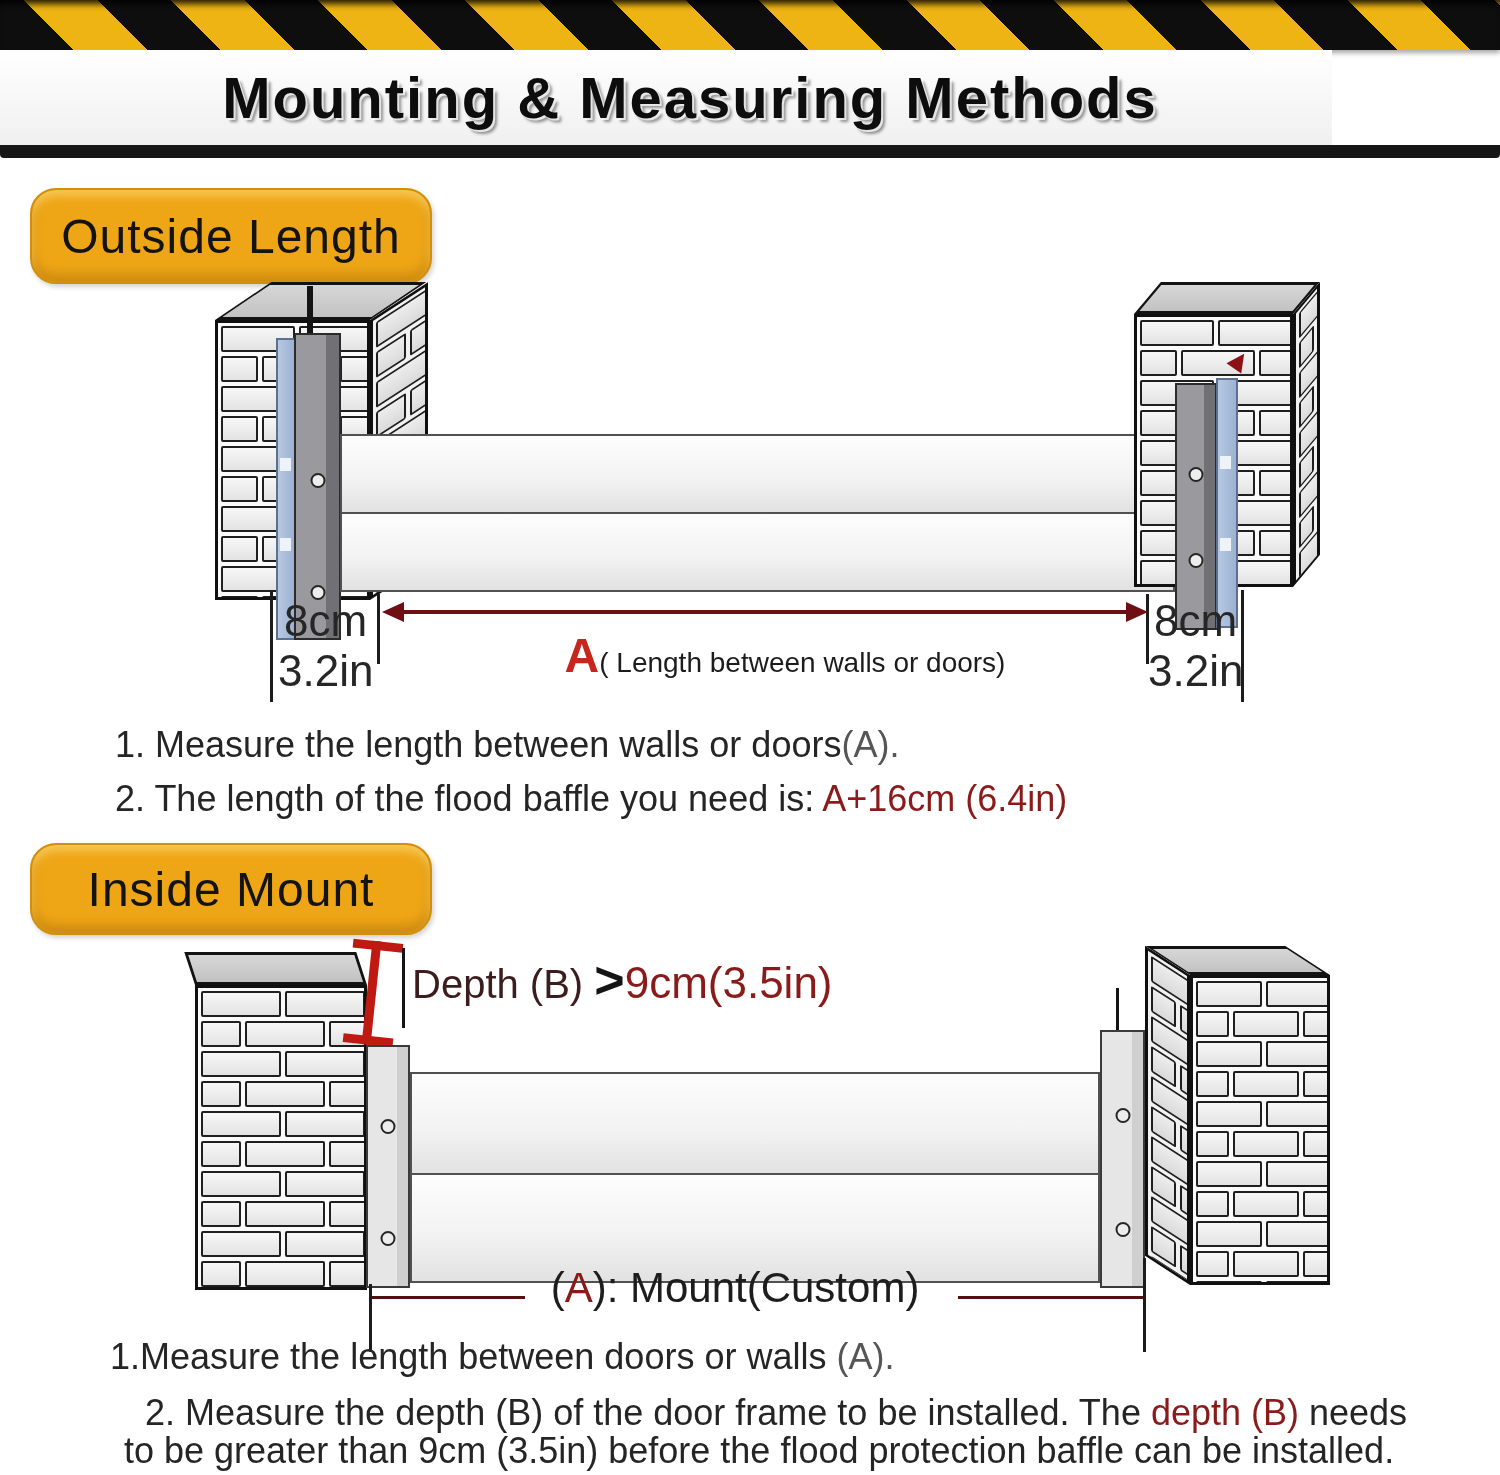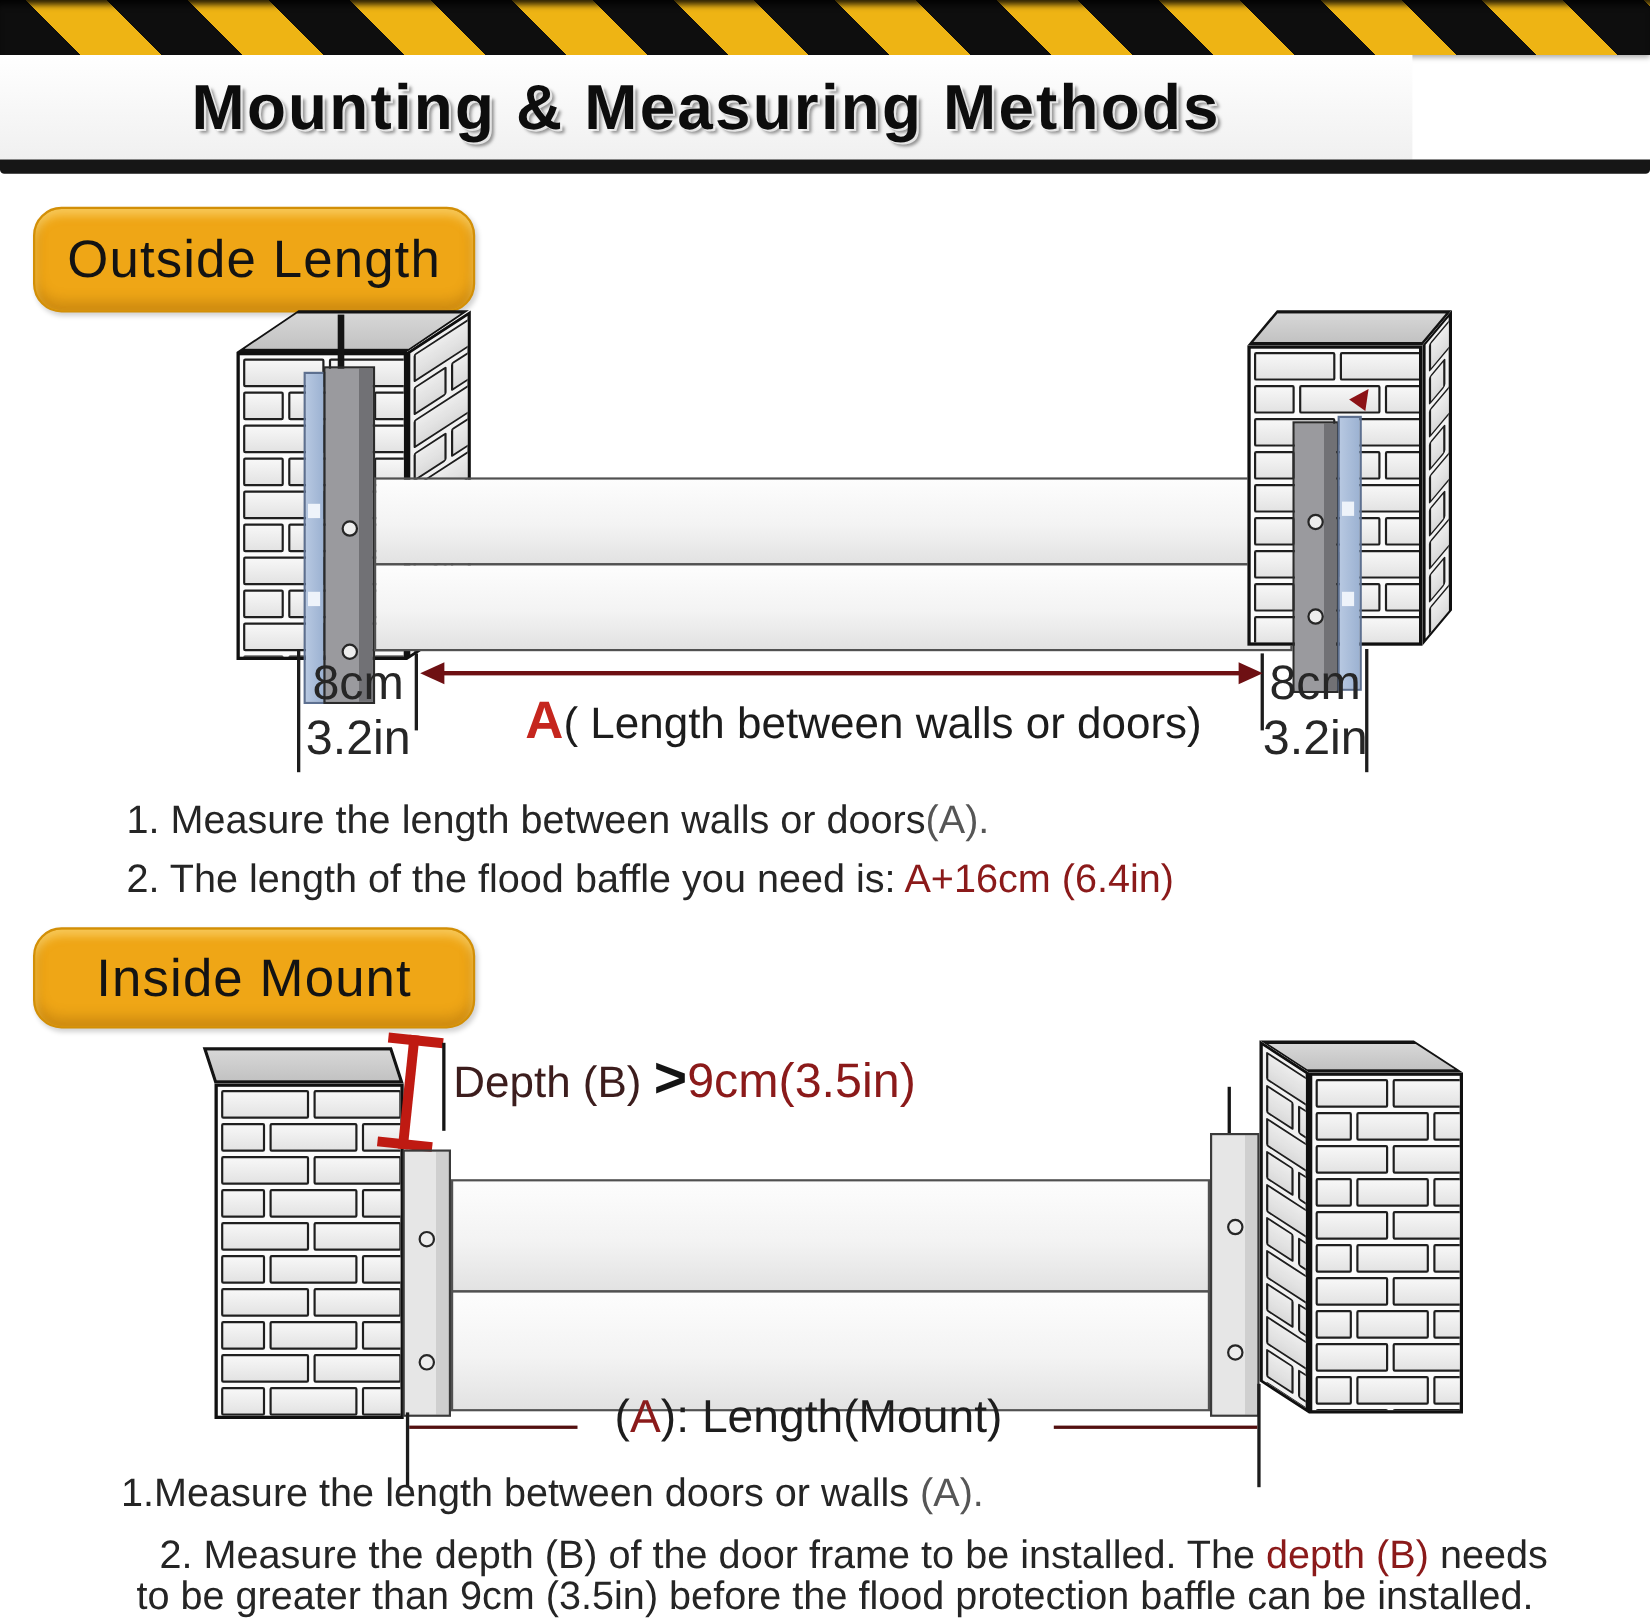--- a/index.html
+++ b/index.html
@@ -6,21 +6,21 @@
   .page{position:relative;width:1500px;height:1475px;background:#fff;overflow:hidden;
         font-family:"Liberation Sans", sans-serif;}
   .abs{position:absolute;}
 
   
   .hazard{left:0;top:0;width:1500px;height:50px;
     background:repeating-linear-gradient(45deg,#0e0e0e 0 52px,#eeb414 52px 104px);
     box-shadow:inset 0 7px 6px -3px rgba(0,0,0,.85), 0 3px 5px rgba(0,0,0,.35);}
   .title-band{left:0;top:50px;width:1284px;height:95px;
     background:linear-gradient(180deg,#ffffff,#f0f0f0);
-    display:flex;align-items:center;justify-content:center;}
+    display:flex;align-items:center;justify-content:center;padding-left:48px;}
   .page-title{font-size:58px;font-weight:bold;letter-spacing:2px;color:#0d0d0d;
     text-shadow:2px 2px 0 rgba(255,255,255,.75), 4px 4px 3px rgba(0,0,0,.4);}
   .banner-rule{left:0;top:145px;width:1500px;height:13px;background:#161616;border-radius:0 0 4px 4px;}
 
   
   .badge{width:398px;border-radius:26px;background:#efa616;
     border:2px solid #d28f07;
     box-shadow:inset 0 6px 8px rgba(255,228,140,.55), inset 0 -8px 12px rgba(120,70,0,.28), 2px 3px 5px rgba(0,0,0,.18);
     display:flex;align-items:center;justify-content:center;}
   .badge span{font-size:48px;color:#131313;letter-spacing:1px;}
@@ -50,21 +50,21 @@
   
   .tick{width:3px;background:#1c1c1c;}
   .dim-line{height:4px;background:#6e1013;}
   .head-l{width:0;height:0;border-top:10px solid transparent;border-bottom:10px solid transparent;
     border-right:22px solid #6e1013;}
   .head-r{width:0;height:0;border-top:10px solid transparent;border-bottom:10px solid transparent;
     border-left:22px solid #6e1013;}
   .seg{height:3px;background:#531010;}
   .cm{font-size:44px;color:#262626;}
   .a-red{color:#c5261e;font-weight:bold;font-size:48px;}
-  .span-rest{font-size:40px;color:#1c1c1c;}
+  .span-rest{font-size:28px;color:#1c1c1c;}
   .step{font-size:36px;color:#252525;white-space:nowrap;}
   .muted{color:#565656;}
   .maroon{color:#8b1a1a;}
   .depth-dark{font-size:40px;color:#3c1d1d;}
   .depth-gt{font-size:52px;color:#141414;font-weight:bold;}
   .depth-red{font-size:44px;color:#8b1a1a;}
   .len-label{font-size:42px;color:#1d1d1d;}
   .red-bar{position:absolute;background:#bf1a12;}
   .pin{background:#141414;}
   .tri-red{width:0;height:0;border-left:9px solid transparent;border-right:9px solid transparent;
@@ -463,21 +463,21 @@
         <span class="brick" style="width: 66px; height: 26px;"></span>
         <span class="brick" style="width: 66px; height: 26px;"></span>
       </div>
     </div>
 
   <div class="abs tick" style="left:369px;top:1284px;height:68px;"></div>
   <div class="abs tick" style="left:1143px;top:1258px;height:94px;"></div>
   <div class="abs seg" style="left:372px;top:1296px;width:153px;"></div>
   <div class="abs seg" style="left:958px;top:1296px;width:185px;"></div>
   <div class="abs len-label" style="left:505px;top:1264px;width:460px;text-align:center;white-space:nowrap;">
-    <span>(</span><span class="maroon">A</span><span>): Length(Mount)</span>
+    <span>(</span><span class="maroon">A</span><span>): Mount(Custom)</span>
   </div>
 
   <div class="abs step" style="left:110px;top:1336px;">
     <span>1.Measure the length between doors or walls </span><span class="muted">(A).</span>
   </div>
   <div class="abs step" style="left:145px;top:1392px;">
     <span>2. Measure the depth (B) of the door frame to be installed. The </span><span class="maroon">depth (B)</span><span> needs</span>
   </div>
   <div class="abs step" style="left:124px;top:1430px;">to be greater than 9cm (3.5in) before the flood protection baffle can be installed.</div>
 

